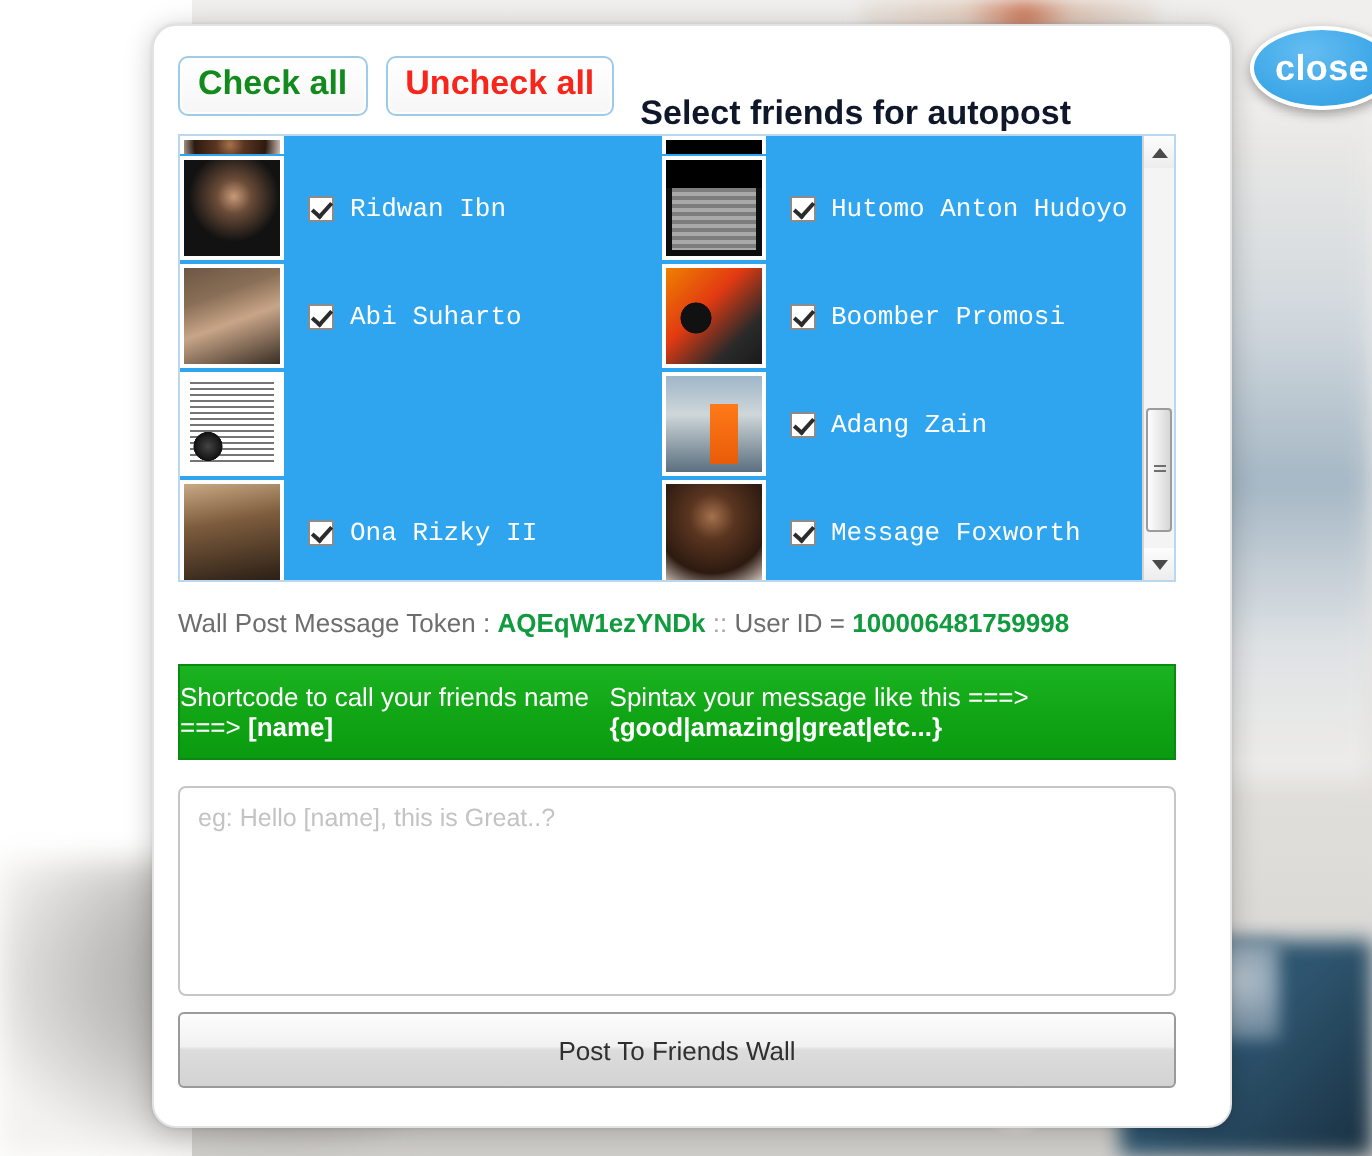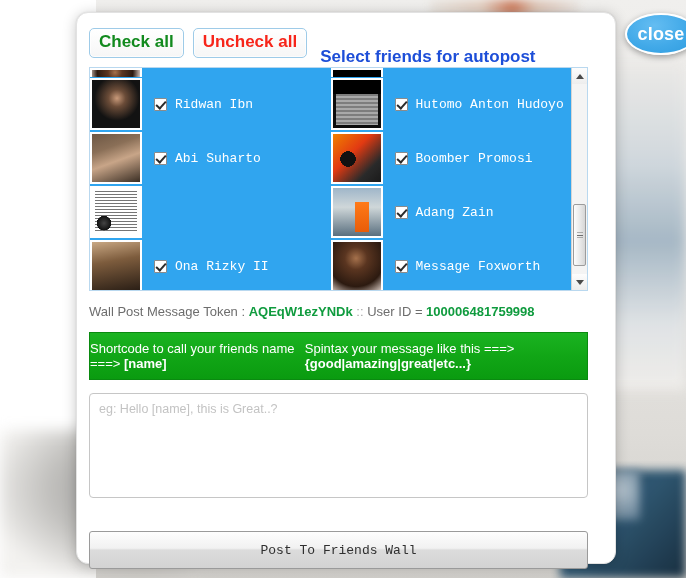--- a/index.html
+++ b/index.html
@@ -88,21 +88,21 @@
     box-shadow: 0 0 0 1px rgba(255,255,255,.7) inset;
     font-size:17px; font-weight:bold;
     padding:4px 9px 5px 9px;
     cursor:pointer;
     line-height:1.1;
     font-family:"Liberation Sans", sans-serif;
   }
   .btn-check { color:#128a1e; }
   .btn-uncheck { color:#f7251a; }
   .modal-title {
-    font-size:17px; font-weight:bold; color:#1d4ed8;
+    font-size:17px; font-weight:bold; color:#0f172a;
     margin-left:4px;
     margin-top:28px;
   }
 
   
   #close-btn {
     position:absolute; left:548px; top:0px;
     width:72px; height:42px;
     border-radius:50%;
     background: radial-gradient(ellipse at 40% 28%, #64bdf2 0%, #41a9e8 55%, #2f9cdf 100%);
@@ -276,27 +276,27 @@
     color:#333;
     font-family:"Liberation Sans", sans-serif;
     resize:none;
     outline:none;
     background:#fff;
   }
   #message-area::placeholder { color:#c3c3c3; }
 
   
   #post-button {
-    margin-top:29px;
+    margin-top:3px;
     width:100%; height:38px;
     background: linear-gradient(180deg,#fdfdfd 0%, #f1f1f1 45%, #dcdcdc 50%, #d3d3d3 100%);
     border:1px solid #9a9a9a;
     border-radius:3px;
     font-size:13px; color:#2f2f2f;
-    font-family:Liberation Mono, monospace;
+    font-family:Liberation Sans, sans-serif;
     cursor:pointer;
     box-sizing:border-box;
   }
 </style>
 </head>
 <body>
 
 <div id="backdrop">
   <div class="bd-grayband"></div>
   <div class="bd-white-l"></div>

